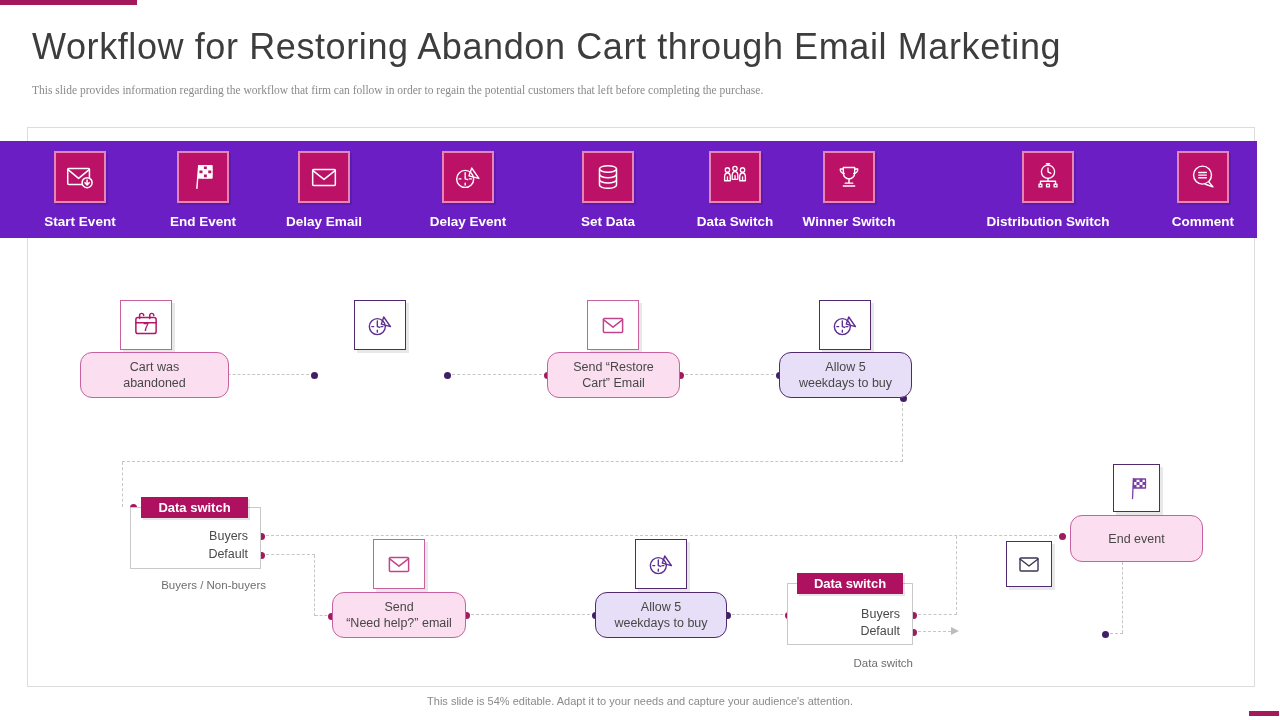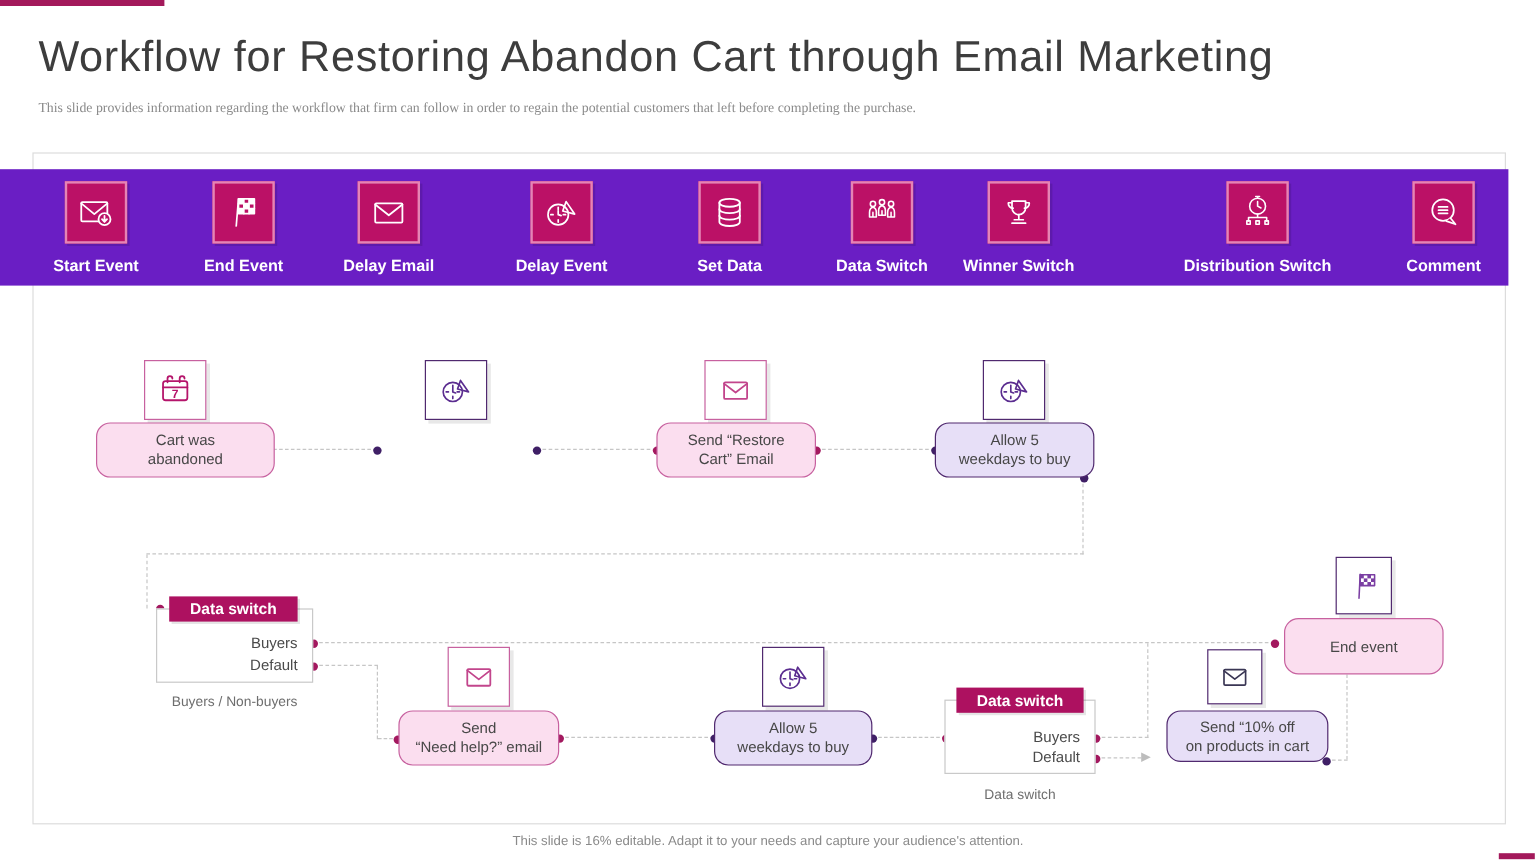--- a/index.html
+++ b/index.html
@@ -31,21 +31,21 @@
   .dh { position:absolute; border-top:1px dashed #C6C6C6; height:0; }
   .dv { position:absolute; border-left:1px dashed #C6C6C6; width:0; }
   .dot { position:absolute; width:7px; height:7px; border-radius:50%; margin-left:-3.5px; margin-top:-3.5px; }
   .dot.m { background:#A3195F; }
   .dot.p { background:#3F1F66; }
   .arrow-r { position:absolute; width:0; height:0; border-left:8px solid #BDBDBD; border-top:4.5px solid transparent; border-bottom:4.5px solid transparent; }
 
   .ds-outer { position:absolute; border:1px solid #C9C9C9; background:#fff; }
   .ds-header { position:absolute; height:21px; background:#AD1160; color:#fff; font-size:13px; font-weight:bold; display:flex; align-items:center; justify-content:center; box-shadow:2px 2px 0 rgba(0,0,0,0.10); cursor:pointer; }
   .ds-opt { position:absolute; font-size:12.5px; color:#4A4A4A; text-align:right; line-height:16px; }
-  .ds-cap { position:absolute; font-size:11.5px; color:#6E6E6E; text-align:center; }
+  .ds-cap { position:absolute; font-size:11.5px; color:#6E6E6E; text-align:right; }
 
   .footer-note { position:absolute; left:0; top:695px; width:1280px; text-align:center; font-size:11px; color:#8A8A8A; }
 
   svg { display:block; }
 </style>
 </head>
 <body>
 
 <div class="slide">
 
@@ -287,37 +287,33 @@
     <span>weekdays to buy</span>
   </div>
   <div class="node pink" style="left:332px; top:592px; width:134px">
     <span>Send</span>
     <span>“Need help?” email</span>
   </div>
   <div class="node lav" style="left:595px; top:592px; width:132px">
     <span>Allow 5</span>
     <span>weekdays to buy</span>
   </div>
-  <div class="node lav" style="left:972px; top:592px; width:135px; height:43px">
-    <span>Send “10% off</span>
-    <span>on products in cart</span>
-  </div>
   <div class="node pink" style="left:1070px; top:515px; width:133px; height:47px">
     <span>End event</span>
     <span></span>
   </div>
 
   <div class="ds-outer" style="left:130px; top:507px; width:131px; height:62px"></div>
   <div class="ds-header" style="left:141px; top:497px; width:107px">Data switch</div>
   <div class="ds-opt" style="left:130px; top:528px; width:118px">Buyers</div>
   <div class="ds-opt" style="left:130px; top:546px; width:118px">Default</div>
   <div class="ds-cap" style="left:125px; top:579px; width:141px">Buyers / Non-buyers</div>
 
   <div class="ds-outer" style="left:787px; top:583px; width:126px; height:62px"></div>
   <div class="ds-header" style="left:797px; top:573px; width:106px">Data switch</div>
   <div class="ds-opt" style="left:787px; top:606px; width:113px">Buyers</div>
   <div class="ds-opt" style="left:787px; top:623px; width:113px">Default</div>
   <div class="ds-cap" style="left:787px; top:657px; width:126px">Data switch</div>
 
-  <div class="footer-note">This slide is 16% editable. Adapt it to your needs and capture your audience's attention.</div>
+  <div class="footer-note">This slide is 54% editable. Adapt it to your needs and capture your audience's attention.</div>
   <div class="accent-bottom"></div>
 
 </div>
 
 </body></html>

